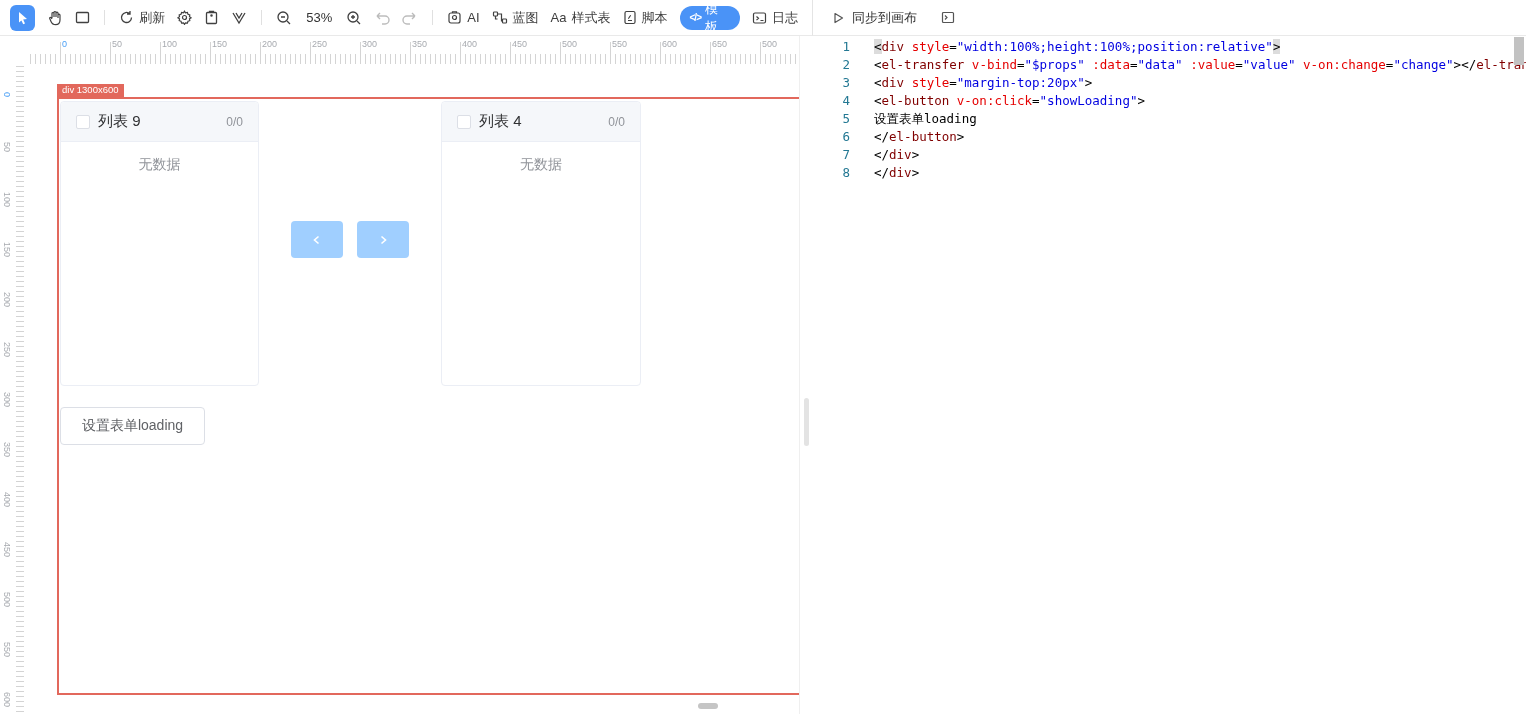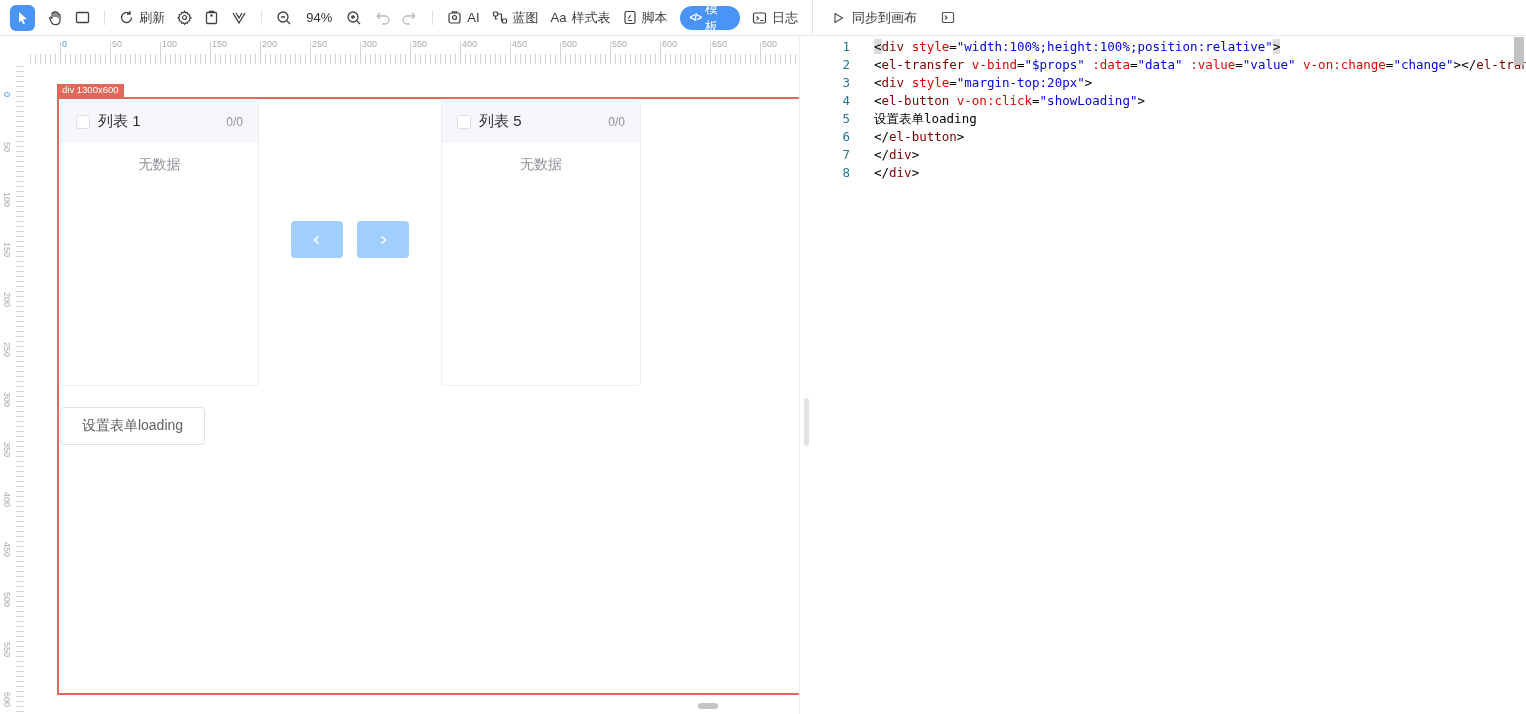--- a/index.html
+++ b/index.html
@@ -136,21 +136,21 @@
   </div>
   <div class="sep"></div>
   <div class="tb-item">
     <span>
       <svg width="16" height="16" viewBox="0 0 16 16" fill="none" stroke="#404040" stroke-width="1.3">
           <circle cx="7" cy="7" r="5"></circle>
           <path d="M11 11l3 3 M5 7h4"></path>
         </svg>
     </span>
   </div>
-  <span class="zoom-label">94%</span>
+  <span class="zoom-label">53%</span>
   <div class="tb-item">
     <span>
       <svg width="16" height="16" viewBox="0 0 16 16" fill="none" stroke="#404040" stroke-width="1.3">
           <circle cx="7" cy="7" r="5"></circle>
           <path d="M11 11l3 3 M5 7h4 M7 5v4"></path>
         </svg>
     </span>
   </div>
   <div class="tb-item muted">
     <span>
@@ -552,21 +552,21 @@
       <span class="rlabel vlabel" style="left: 12px; top: 656px;">600</span>
     </div>
 
   <div class="sel-label" style="background: rgb(226, 104, 92);">div 1300x600</div>
 
   <div class="sel-div" style="border-color: rgb(226, 104, 92);">
 
     <div class="tpanel" style="left:1px;top:2px;">
       <div class="tpanel-head">
         <span class="cbox"></span>
-        <span class="tpanel-title">列表 1</span>
+        <span class="tpanel-title">列表 9</span>
         <span class="tpanel-count">0/0</span>
       </div>
       <div class="tpanel-empty">无数据</div>
     </div>
 
     <button class="tf-btn" style="left:232px;top:122px;">
       <span>
         <svg width="12" height="12" viewBox="0 0 12 12" fill="none" stroke="#fff" stroke-width="1.6">
             <path d="M7.5 2.5L3.5 6l4 3.5"></path>
           </svg>
@@ -576,21 +576,21 @@
       <span>
         <svg width="12" height="12" viewBox="0 0 12 12" fill="none" stroke="#fff" stroke-width="1.6">
             <path d="M4.5 2.5L8.5 6l-4 3.5"></path>
           </svg>
       </span>
     </button>
 
     <div class="tpanel" style="left:382px;top:2px;width:200px;">
       <div class="tpanel-head">
         <span class="cbox"></span>
-        <span class="tpanel-title">列表 5</span>
+        <span class="tpanel-title">列表 4</span>
         <span class="tpanel-count">0/0</span>
       </div>
       <div class="tpanel-empty">无数据</div>
     </div>
 
     <button class="loading-btn">设置表单loading</button>
   </div>
 </div>
 
 <div class="vline1"></div>

